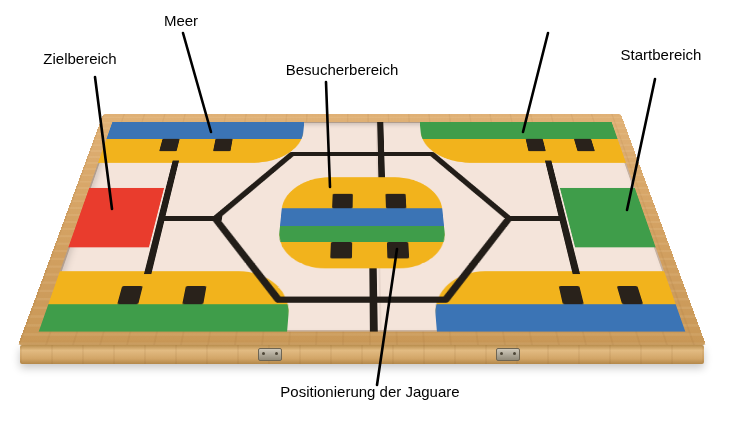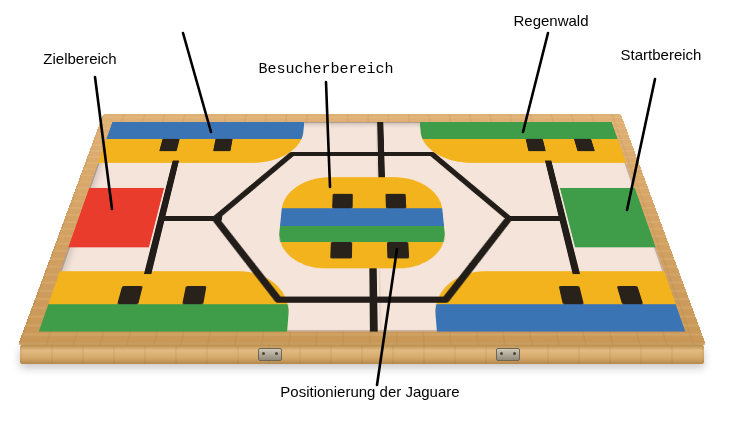--- a/index.html
+++ b/index.html
@@ -73,21 +73,21 @@
     content:"";position:absolute;top:3px;width:3px;height:3px;border-radius:50%;background:#4e4738;
   }
   .hinge::before{left:3px;} .hinge::after{right:3px;}
   
   .pointers{position:absolute;left:0;top:0;width:750px;height:433px;pointer-events:none;}
   .lbl{
     position:absolute;font-size:15px;line-height:1.22;color:#000;text-align:center;white-space:nowrap;
   }
   #lbl-meer{left:136px;top:12px;width:90px;}
   #lbl-ziel{left:28px;top:50px;width:104px;}
-  #lbl-besucher{left:254px;top:61px;width:144px;font-family:Liberation Mono, monospace;}
+  #lbl-besucher{left:270px;top:61px;width:144px;}
   #lbl-regen{left:499px;top:12px;width:104px;}
   #lbl-start{left:609px;top:46px;width:104px;}
   #lbl-pos{left:250px;top:383px;width:240px;white-space:normal;}
 </style>
 </head>
 <body>
 
 <div class="stage">
 
   <div class="board">
@@ -150,21 +150,21 @@
     <g stroke="#000000" stroke-width="2.6" stroke-linecap="round">
       <line x1="95" y1="77" x2="112" y2="209"></line>
       <line x1="183" y1="33" x2="211" y2="132"></line>
       <line x1="326" y1="82" x2="330" y2="187"></line>
       <line x1="548" y1="33" x2="523" y2="132"></line>
       <line x1="655" y1="79" x2="627" y2="210"></line>
       <line x1="377" y1="385" x2="397" y2="249"></line>
     </g>
   </svg>
 
+  <div class="lbl" id="lbl-meer">Meer</div>
   <div class="lbl" id="lbl-ziel">Zielbereich</div>
   <div class="lbl" id="lbl-besucher">Besucherbereich</div>
-  <div class="lbl" id="lbl-regen">Regenwald</div>
   <div class="lbl" id="lbl-start">Startbereich</div>
   <div class="lbl" id="lbl-pos">
     <span>Positionierung der Jaguare</span><br>
   </div>
 
 </div>
 
 </body></html>

